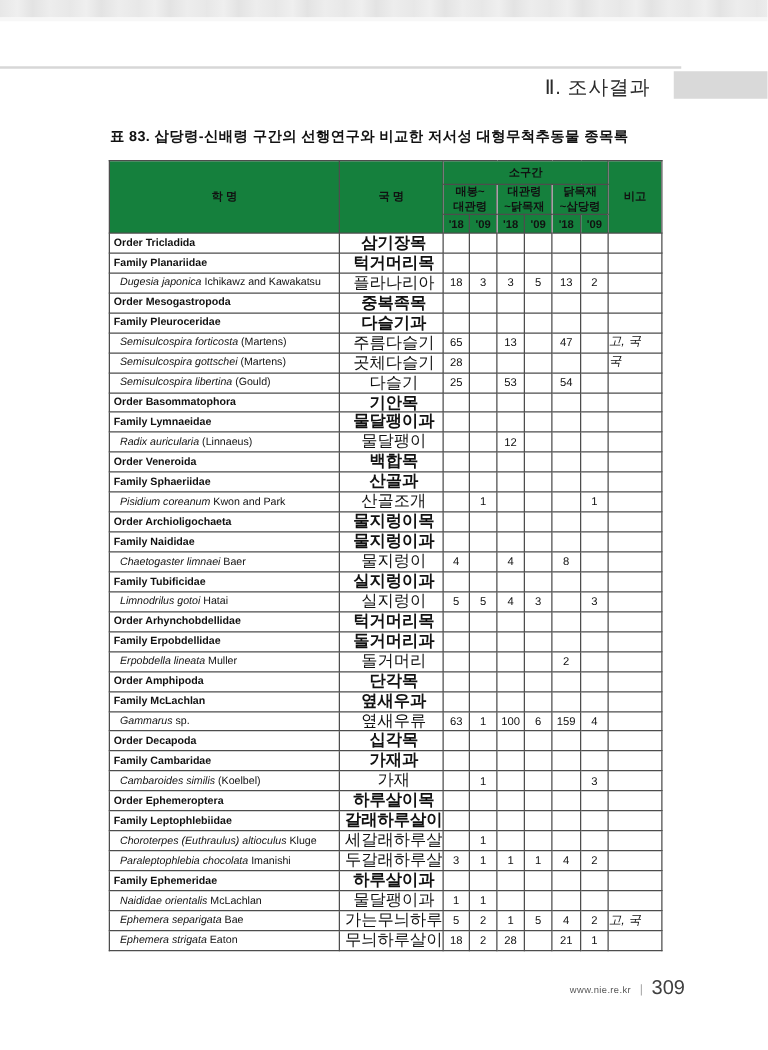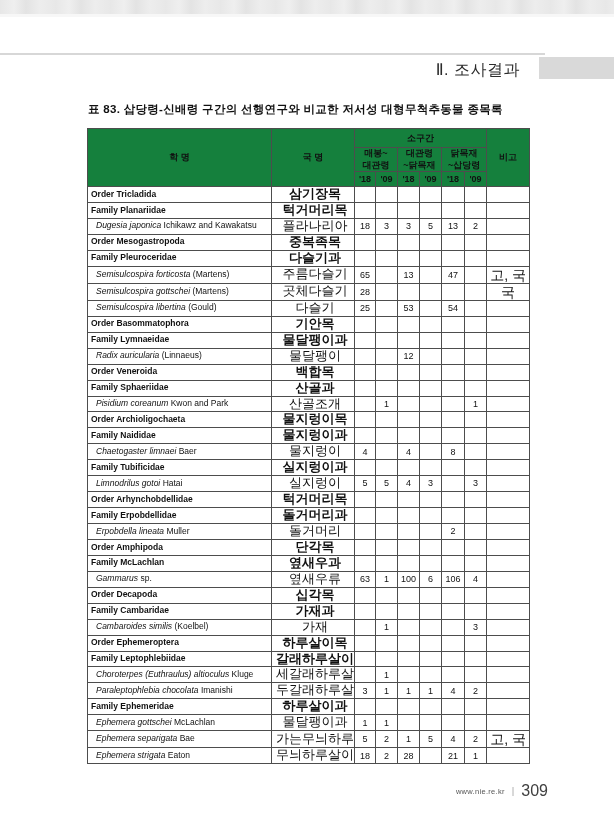--- a/index.html
+++ b/index.html
@@ -65,21 +65,21 @@
   td.sci i { font-style:italic;margin-top:16px; }
   td.kor {
     font-size:13px; text-align:center; padding-left:4px;
     vertical-align:middle; color:#111;
   }
   .grp { font-weight:bold; }
   td.num {
     font-size:9px; text-align:center; vertical-align:middle; color:#111;
   }
   td.rem {
-    font-size:14px; text-align:center; vertical-align:middle; color:#111;
+    font-size:10px; text-align:left; vertical-align:middle; color:#111;font-style:italic;
   }
   .footer {
     position:absolute; top:782px; right:66px;
     display:flex; align-items:center; gap:6px;text-align:center;
   }
   .footer-site { font-size:7.5px; color:#555; letter-spacing:0.3px; }
   .footer-div  { font-size:9px; color:#999; }
   .footer-page { font-size:16px; color:#404040; }
 </style>
 </head>
@@ -394,21 +394,21 @@
         <td class="num"></td>
         <td class="rem"></td>
       </tr>
       <tr>
         <td class="sci sp"><i>Gammarus</i> sp.</td>
         <td class="kor">옆새우류</td>
         <td class="num">63</td>
         <td class="num">1</td>
         <td class="num">100</td>
         <td class="num">6</td>
-        <td class="num">106</td>
+        <td class="num">159</td>
         <td class="num">4</td>
         <td class="rem"></td>
       </tr>
       <tr>
         <td class="sci grp">Order Decapoda</td>
         <td class="kor grp">십각목</td>
         <td class="num"></td>
         <td class="num"></td>
         <td class="num"></td>
         <td class="num"></td>
@@ -487,21 +487,21 @@
         <td class="kor grp">하루살이과</td>
         <td class="num"></td>
         <td class="num"></td>
         <td class="num"></td>
         <td class="num"></td>
         <td class="num"></td>
         <td class="num"></td>
         <td class="rem"></td>
       </tr>
       <tr>
-        <td class="sci sp"><i>Ephemera gottschei</i> McLachlan</td>
+        <td class="sci sp"><i>Naididae orientalis</i> McLachlan</td>
         <td class="kor">물달팽이과</td>
         <td class="num">1</td>
         <td class="num">1</td>
         <td class="num"></td>
         <td class="num"></td>
         <td class="num"></td>
         <td class="num"></td>
         <td class="rem"></td>
       </tr>
       <tr>

